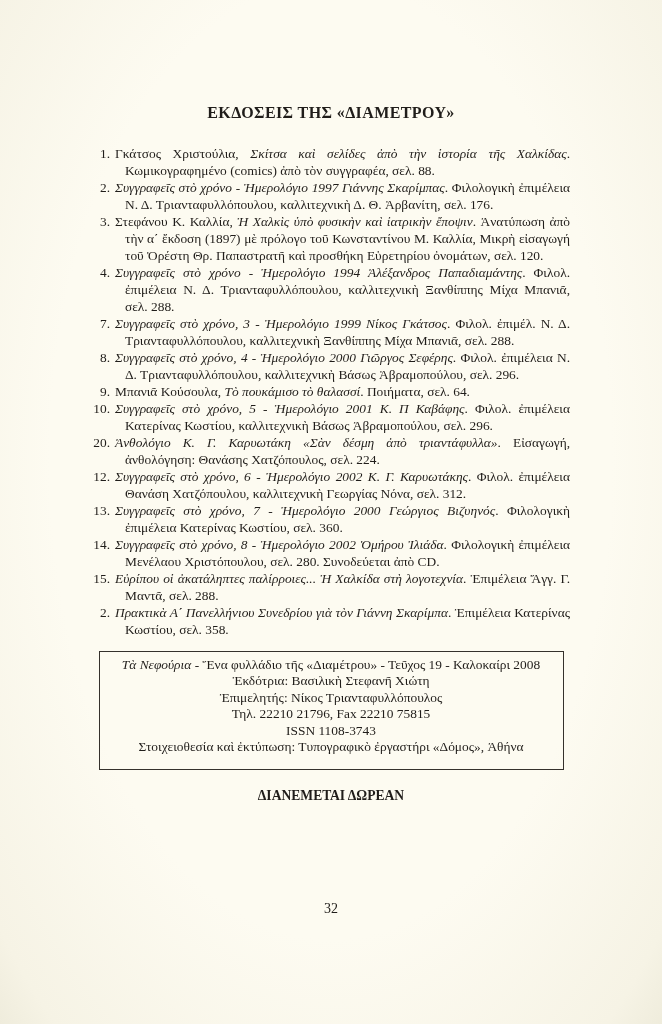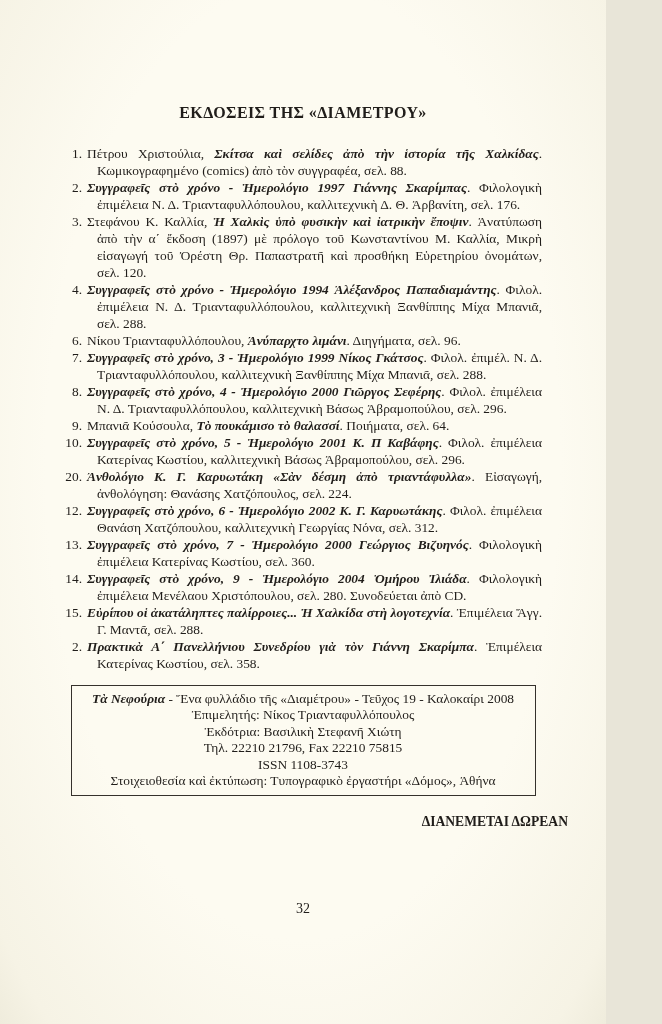--- a/index.html
+++ b/index.html
@@ -4,21 +4,21 @@
 <style>
   html, body { margin: 0; padding: 0; }
   body {
     width: 662px; height: 1024px;
     font-family: "Liberation Serif", "DejaVu Serif", serif;
     color: #201d1a;
     background: #e8e5d8;
   }
   .sheet {
     position: relative;
-    width: 606px; height: 1024px;
+    width: 662px; height: 1024px;
     background: radial-gradient(ellipse at 50% 45%, #fdfbf1 60%, #f6f3e5 92%, #efecdc 100%);
     overflow: hidden;
   }
   .title {
     padding-top: 104px;
     text-align: center;
     font-weight: bold;
     font-size: 16px;
     letter-spacing: 0.4px;
   }
@@ -34,35 +34,35 @@
     text-indent: -33px;
     margin: 0;
   }
   .num {
     display: inline-block;
     width: 18px;
     text-align: right;
     text-indent: 0;
     margin-right: 5px;
   }
-  .it { font-style: italic; font-weight: bold; }
+  .it { font-style: italic; }
   .colophon {
     width: 447px;
     margin: 13px auto 0 auto;
     border: 1.6px solid #35312c;
-    padding: 5px 8px 6px 8px;
+    padding: 5px 8px 14px 8px;
     text-align: center;
     font-size: 13.4px;
     line-height: 16.4px;
   }
   .colophon-line { margin: 0; }
   .distribution {
     width: 530px;
     margin: 17px auto 8px auto;
-    text-align: right;
+    text-align: center;
     font-size: 13.4px;
     line-height: 17.5px;
   }
   .distribution-heading {
     font-weight: bold;
     margin: 0 0 1px 0;
     font-size: 13.6px;
   }
   .distribution-line { margin: 0; }
   .page-number {
@@ -75,59 +75,58 @@
 </style>
 </head>
 <body>
 
 <div class="sheet">
 
   <div class="title">ΕΚΔΟΣΕΙΣ ΤΗΣ «ΔΙΑΜΕΤΡΟΥ»</div>
 
   <div class="list">
 
-      <p class="item"><span class="num">1.</span><span><span>Πέτρου Χριστούλια, </span><span class="it">Σκίτσα καὶ σελίδες ἀπὸ τὴν ἱστορία τῆς Χαλκίδας</span><span>. Κωμικογραφημένο (comics) ἀπὸ τὸν συγγραφέα, σελ. 88.</span></span></p>
+      <p class="item"><span class="num">1.</span><span><span>Γκάτσος Χριστούλια, </span><span class="it">Σκίτσα καὶ σελίδες ἀπὸ τὴν ἱστορία τῆς Χαλκίδας</span><span>. Κωμικογραφημένο (comics) ἀπὸ τὸν συγγραφέα, σελ. 88.</span></span></p>
 
       <p class="item"><span class="num">2.</span><span><span class="it">Συγγραφεῖς στὸ χρόνο - Ἡμερολόγιο 1997 Γιάννης Σκαρίμπας</span><span>. Φιλολογικὴ ἐπιμέλεια Ν. Δ. Τριανταφυλλόπουλου, καλλιτεχνικὴ Δ. Θ. Ἀρβανίτη, σελ. 176.</span></span></p>
 
       <p class="item"><span class="num">3.</span><span><span>Στεφάνου Κ. Καλλία, </span><span class="it">Ἡ Χαλκὶς ὑπὸ φυσικὴν καὶ ἰατρικὴν ἔποψιν</span><span>. Ἀνατύπωση ἀπὸ τὴν α΄ ἔκδοση (1897) μὲ πρόλογο τοῦ Κωνσταντίνου Μ. Καλλία, Μικρὴ εἰσαγωγή τοῦ Ὀρέστη Θρ. Παπαστρατῆ καὶ προσθήκη Εὑρετηρίου ὀνομάτων, σελ. 120.</span></span></p>
 
       <p class="item"><span class="num">4.</span><span><span class="it">Συγγραφεῖς στὸ χρόνο - Ἡμερολόγιο 1994 Ἀλέξανδρος Παπαδιαμάντης</span><span>. Φιλολ. ἐπιμέλεια Ν. Δ. Τριανταφυλλόπουλου, καλλιτεχνικὴ Ξανθίππης Μίχα Μπανιᾶ, σελ. 288.</span></span></p>
 
 
-      <p class="item"><span class="num">6.</span><span><span>Νίκου Τριανταφυλλόπουλου, </span><span class="it">Ἀνύπαρχτο λιμάνι</span><span>. Διηγήματα, σελ. 96.</span></span></p>
 
       <p class="item"><span class="num">7.</span><span><span class="it">Συγγραφεῖς στὸ χρόνο, 3 - Ἡμερολόγιο 1999 Νίκος Γκάτσος</span><span>. Φιλολ. ἐπιμέλ. Ν. Δ. Τριανταφυλλόπουλου, καλλιτεχνικὴ Ξανθίππης Μίχα Μπανιᾶ, σελ. 288.</span></span></p>
 
       <p class="item"><span class="num">8.</span><span><span class="it">Συγγραφεῖς στὸ χρόνο, 4 - Ἡμερολόγιο 2000 Γιῶργος Σεφέρης</span><span>. Φιλολ. ἐπιμέλεια Ν. Δ. Τριανταφυλλόπουλου, καλλιτεχνικὴ Βάσως Ἀβραμοπούλου, σελ. 296.</span></span></p>
 
       <p class="item"><span class="num">9.</span><span><span>Μπανιᾶ Κούσουλα, </span><span class="it">Τὸ πουκάμισο τὸ θαλασσί</span><span>. Ποιήματα, σελ. 64.</span></span></p>
 
       <p class="item"><span class="num">10.</span><span><span class="it">Συγγραφεῖς στὸ χρόνο, 5 - Ἡμερολόγιο 2001 Κ. Π Καβάφης</span><span>. Φιλολ. ἐπιμέλεια Κατερίνας Κωστίου, καλλιτεχνικὴ Βάσως Ἀβραμοπούλου, σελ. 296.</span></span></p>
 
       <p class="item"><span class="num">20.</span><span><span class="it">Ἀνθολόγιο Κ. Γ. Καρυωτάκη «Σὰν δέσμη ἀπὸ τριαντάφυλλα»</span><span>. Εἰσαγωγή, ἀνθολόγηση: Θανάσης Χατζόπουλος, σελ. 224.</span></span></p>
 
       <p class="item"><span class="num">12.</span><span><span class="it">Συγγραφεῖς στὸ χρόνο, 6 - Ἡμερολόγιο 2002 Κ. Γ. Καρυωτάκης</span><span>. Φιλολ. ἐπιμέλεια Θανάση Χατζόπουλου, καλλιτεχνικὴ Γεωργίας Νόνα, σελ. 312.</span></span></p>
 
       <p class="item"><span class="num">13.</span><span><span class="it">Συγγραφεῖς στὸ χρόνο, 7 - Ἡμερολόγιο 2000 Γεώργιος Βιζυηνός</span><span>. Φιλολογικὴ ἐπιμέλεια Κατερίνας Κωστίου, σελ. 360.</span></span></p>
 
-      <p class="item"><span class="num">14.</span><span><span class="it">Συγγραφεῖς στὸ χρόνο, 9 - Ἡμερολόγιο 2004 Ὁμήρου Ἰλιάδα</span><span>. Φιλολογικὴ ἐπιμέλεια Μενέλαου Χριστόπουλου, σελ. 280. Συνοδεύεται ἀπὸ CD.</span></span></p>
+      <p class="item"><span class="num">14.</span><span><span class="it">Συγγραφεῖς στὸ χρόνο, 8 - Ἡμερολόγιο 2002 Ὁμήρου Ἰλιάδα</span><span>. Φιλολογικὴ ἐπιμέλεια Μενέλαου Χριστόπουλου, σελ. 280. Συνοδεύεται ἀπὸ CD.</span></span></p>
 
       <p class="item"><span class="num">15.</span><span><span class="it">Εὐρίπου οἱ ἀκατάληπτες παλίρροιες... Ἡ Χαλκίδα στὴ λογοτεχνία</span><span>. Ἐπιμέλεια Ἄγγ. Γ. Μαντᾶ, σελ. 288.</span></span></p>
 
       <p class="item"><span class="num">2.</span><span><span class="it">Πρακτικὰ Α΄ Πανελλήνιου Συνεδρίου γιὰ τὸν Γιάννη Σκαρίμπα</span><span>. Ἐπιμέλεια Κατερίνας Κωστίου, σελ. 358.</span></span></p>
     </div>
 
   <div class="colophon">
 
       <p class="colophon-line"><span class="it">Τὰ Νεφούρια</span><span> - Ἕνα φυλλάδιο τῆς «Διαμέτρου» - Τεῦχος 19 - Καλοκαίρι 2008</span></p>
 
+      <p class="colophon-line"><span>Ἐκδότρια: Βασιλικὴ Στεφανῆ Χιώτη</span></p>
+
       <p class="colophon-line"><span>Ἐπιμελητής: Νίκος Τριανταφυλλόπουλος</span></p>
-
-      <p class="colophon-line"><span>Ἐκδότρια: Βασιλικὴ Στεφανῆ Χιώτη</span></p>
 
 
       <p class="colophon-line"><span>Τηλ. 22210 21796, Fax 22210 75815</span></p>
 
       <p class="colophon-line"><span>ISSN 1108-3743</span></p>
 
       <p class="colophon-line"><span>Στοιχειοθεσία καὶ ἐκτύπωση: Τυπογραφικὸ ἐργαστήρι «Δόμος», Ἀθήνα</span></p>
     </div>
 
   <div class="distribution">

